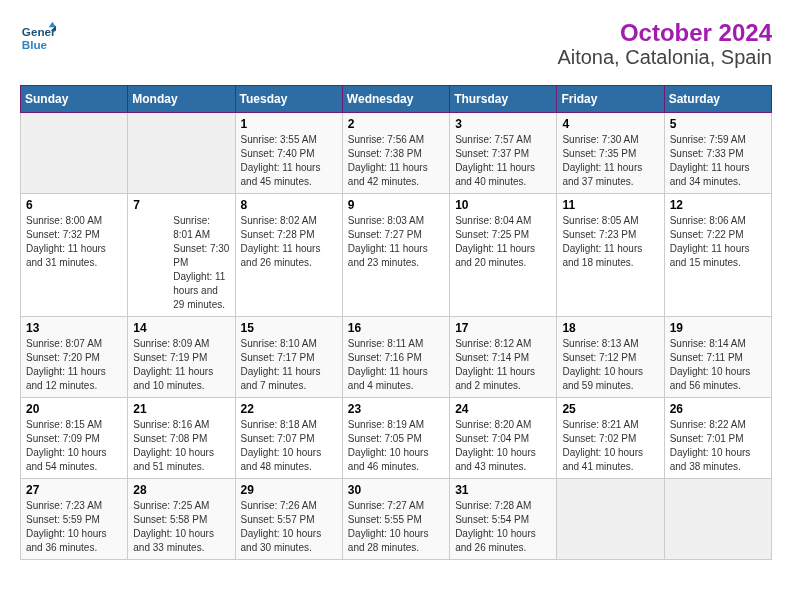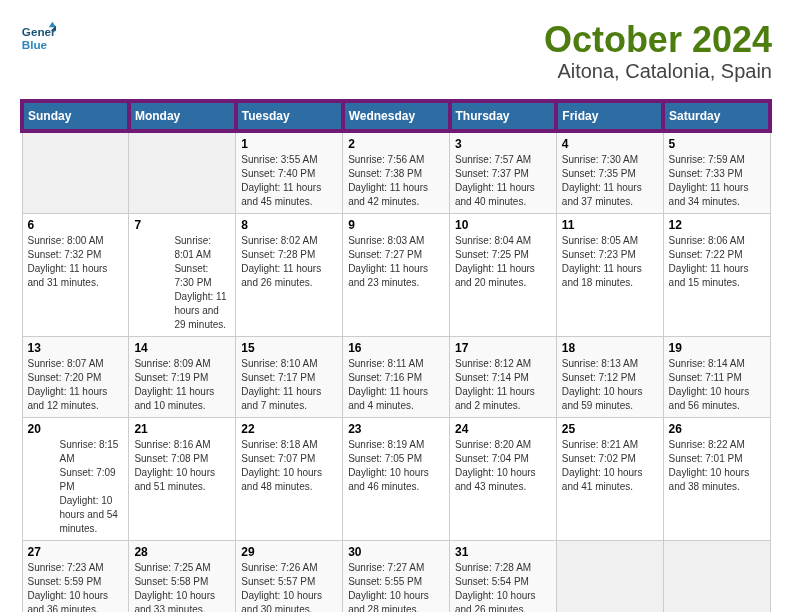--- a/index.html
+++ b/index.html
@@ -22,42 +22,42 @@
       gap: 4px;
     }
     .logo-icon {
       width: 36px;
       height: 36px;
     }
     .title-block {
       text-align: right;
     }
     .month-title {
-      font-size: 36px;
+      font-size: 24px;
       font-weight: bold;
-      color: #4d7c0f;
+      color: #a21caf;
       line-height: 1.1;
     }
     .subtitle {
       font-size: 20px;
       color: #444;
     }
     .calendar {
       width: 100%;
       border-collapse: collapse;
       font-size: 10.5px;
     }
     .calendar thead th {
       background-color: #2e6da4;
       color: #fff;
       padding: 6px 4px;
       text-align: left;
       font-size: 12px;
       font-weight: bold;
-      border: 4px solid #701a75;
+      border: 1px solid #701a75;
     }
     .calendar tbody td {
       border: 1px solid #ccc;
       vertical-align: top;
       padding: 4px 5px;
       width: 107px;
       min-height: 80px;
       background: #fff;
     }
     .calendar tbody tr:nth-child(odd) td {
@@ -230,21 +230,21 @@
         <td>
           <span class="day-num">19</span>
           <div class="day-info" style="white-space: pre-line;">Sunrise: 8:14 AM
 Sunset: 7:11 PM
 Daylight: 10 hours and 56 minutes.</div>
         </td>
       </tr>
       <tr>
         <td>
           <span class="day-num">20</span>
-          <div class="day-info" style="white-space: pre-line; margin-left: 32px;">Sunrise: 8:15 AM
+          <div class="day-info" style="white-space: pre-line;">Sunrise: 8:15 AM
 Sunset: 7:09 PM
 Daylight: 10 hours and 54 minutes.</div>
         </td>
         <td>
           <span class="day-num">21</span>
           <div class="day-info" style="white-space: pre-line;">Sunrise: 8:16 AM
 Sunset: 7:08 PM
 Daylight: 10 hours and 51 minutes.</div>
         </td>
         <td>

